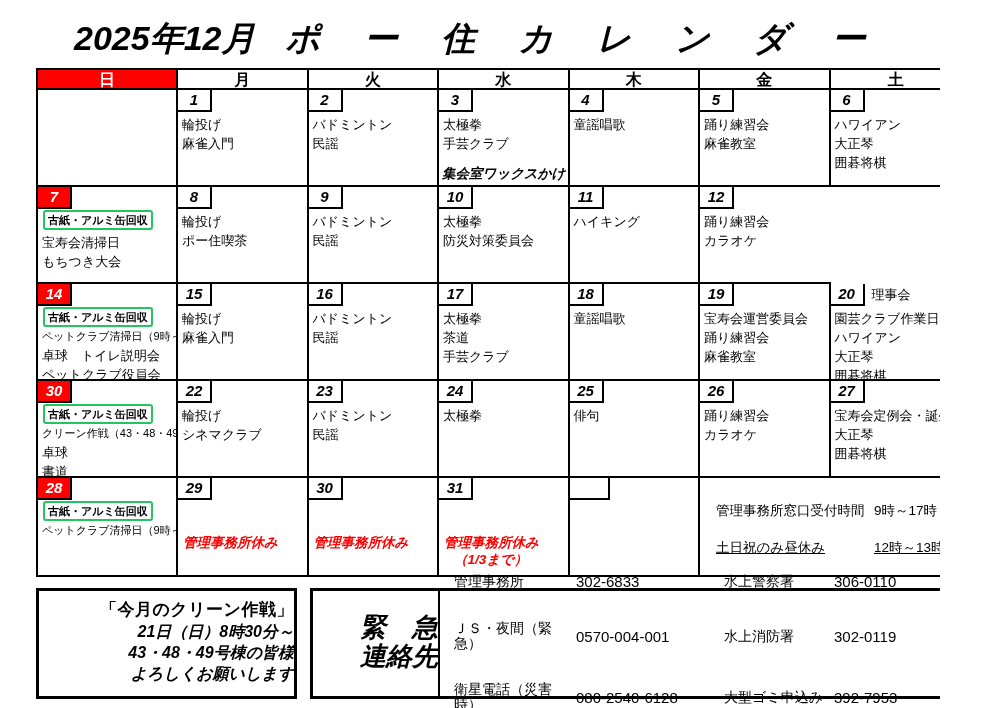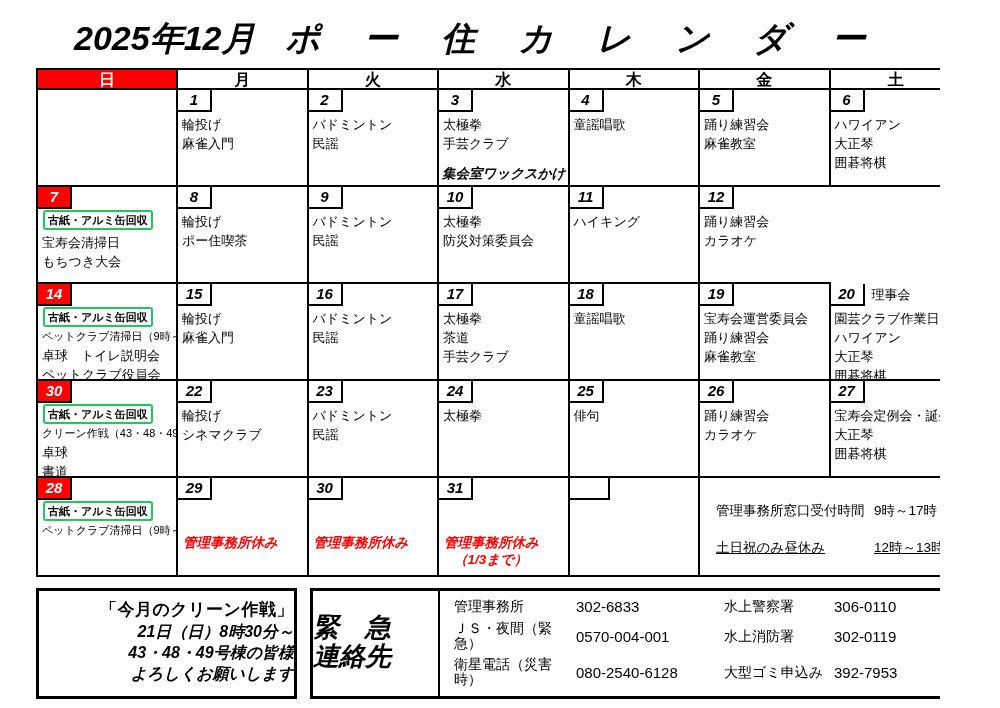--- a/index.html
+++ b/index.html
@@ -33,22 +33,22 @@
   .office-line{display:flex;margin:24px 0 0 16px;font-size:13.5px;white-space:nowrap;}
   .office-line + .office-line{margin-top:19px;text-decoration:underline;}
   .office-line .lbl{width:158px;}
 
   .clean-box{position:absolute;left:36px;top:588px;width:261px;height:111px;border:3px solid #000;box-sizing:border-box;text-align:right;}
   .clean-title{font-size:17px;font-weight:bold;margin-top:7px;letter-spacing:0.5px;}
   .clean-lines{}
   .clean-line{font-size:16px;font-weight:bold;font-style:italic;line-height:21px;white-space:nowrap;}
 
   .emergency-box{position:absolute;left:310px;top:588px;width:653px;height:111px;border:3px solid #000;box-sizing:border-box;}
-  .em-title{position:absolute;left:0;top:0;bottom:0;width:127px;border-right:2px solid #000;box-sizing:border-box;text-align:left;font-size:26px;font-weight:bold;font-style:italic;padding-top:22px;line-height:29px;}
-  .contacts{position:absolute;left:129px;right:0;top:0;bottom:0;display:flex;flex-direction:column;justify-content:space-between;padding:7px 4px 9px 12px;box-sizing:border-box;}
+  .em-title{position:absolute;left:0;top:0;bottom:0;width:127px;border-right:2px solid #000;box-sizing:border-box;text-align:right;font-size:26px;font-weight:bold;font-style:italic;padding-top:22px;line-height:29px;}
+  .contacts{position:absolute;left:129px;right:0;top:0;bottom:0;display:flex;flex-direction:column;justify-content:center;padding:7px 4px 9px 12px;box-sizing:border-box;gap:31px;}
   .c-row{display:flex;align-items:center;}
   .c-label{width:122px;font-size:14px;line-height:15px;}
   .c-number{width:148px;font-size:15px;}
   .c-label2{width:110px;font-size:14px;line-height:15px;}
   .c-number2{font-size:15px;}
 </style>
 </head>
 <body>
 
 <div class="page">

